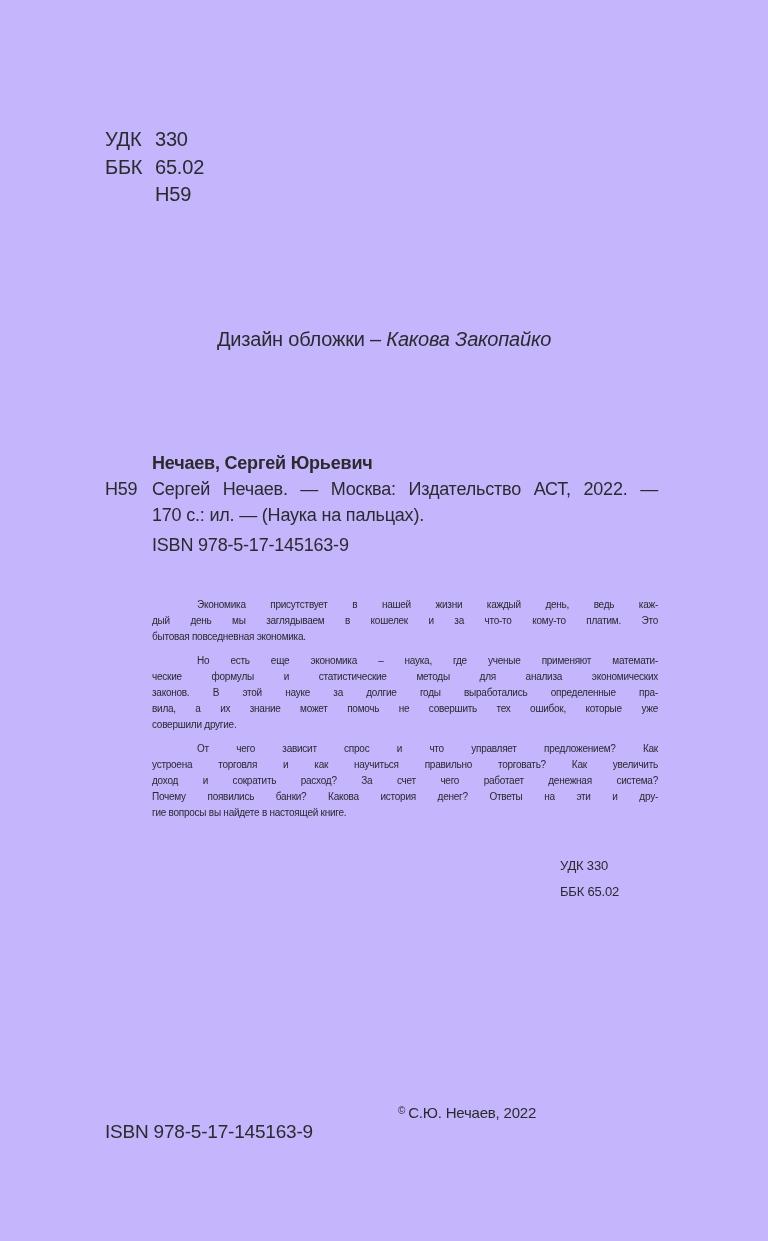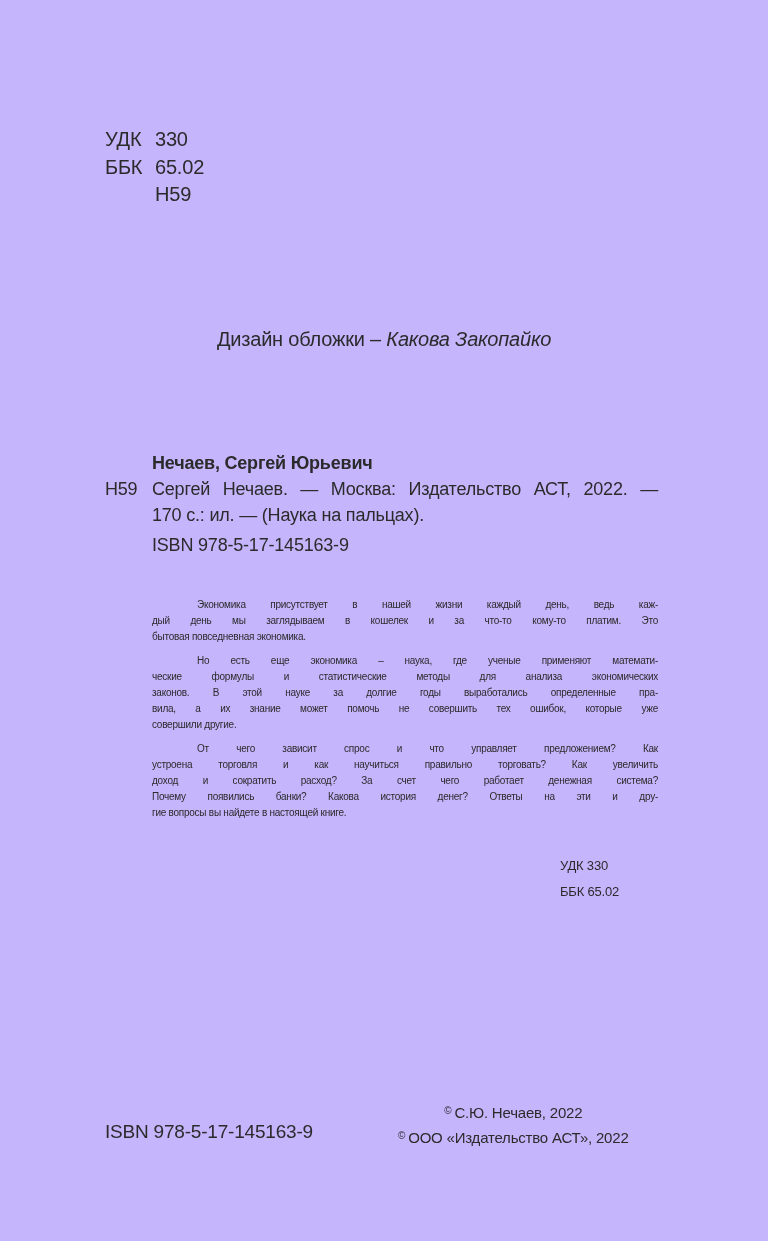--- a/index.html
+++ b/index.html
@@ -145,18 +145,15 @@
     <div>УДК 330</div>
     <div>ББК 65.02</div>
   </div>
 
   <div class="footer-isbn">ISBN 978-5-17-145163-9</div>
 
   <div class="footer-copyrights">
     <div>
       <span class="copy-sym">©</span><span>С.Ю. Нечаев, 2022</span>
     </div>
-    <div>
-      <span class="copy-sym">©</span><span>ООО «Издательство АСТ», 2022</span>
-    </div>
   </div>
 
 </div>
 
 </body></html>

